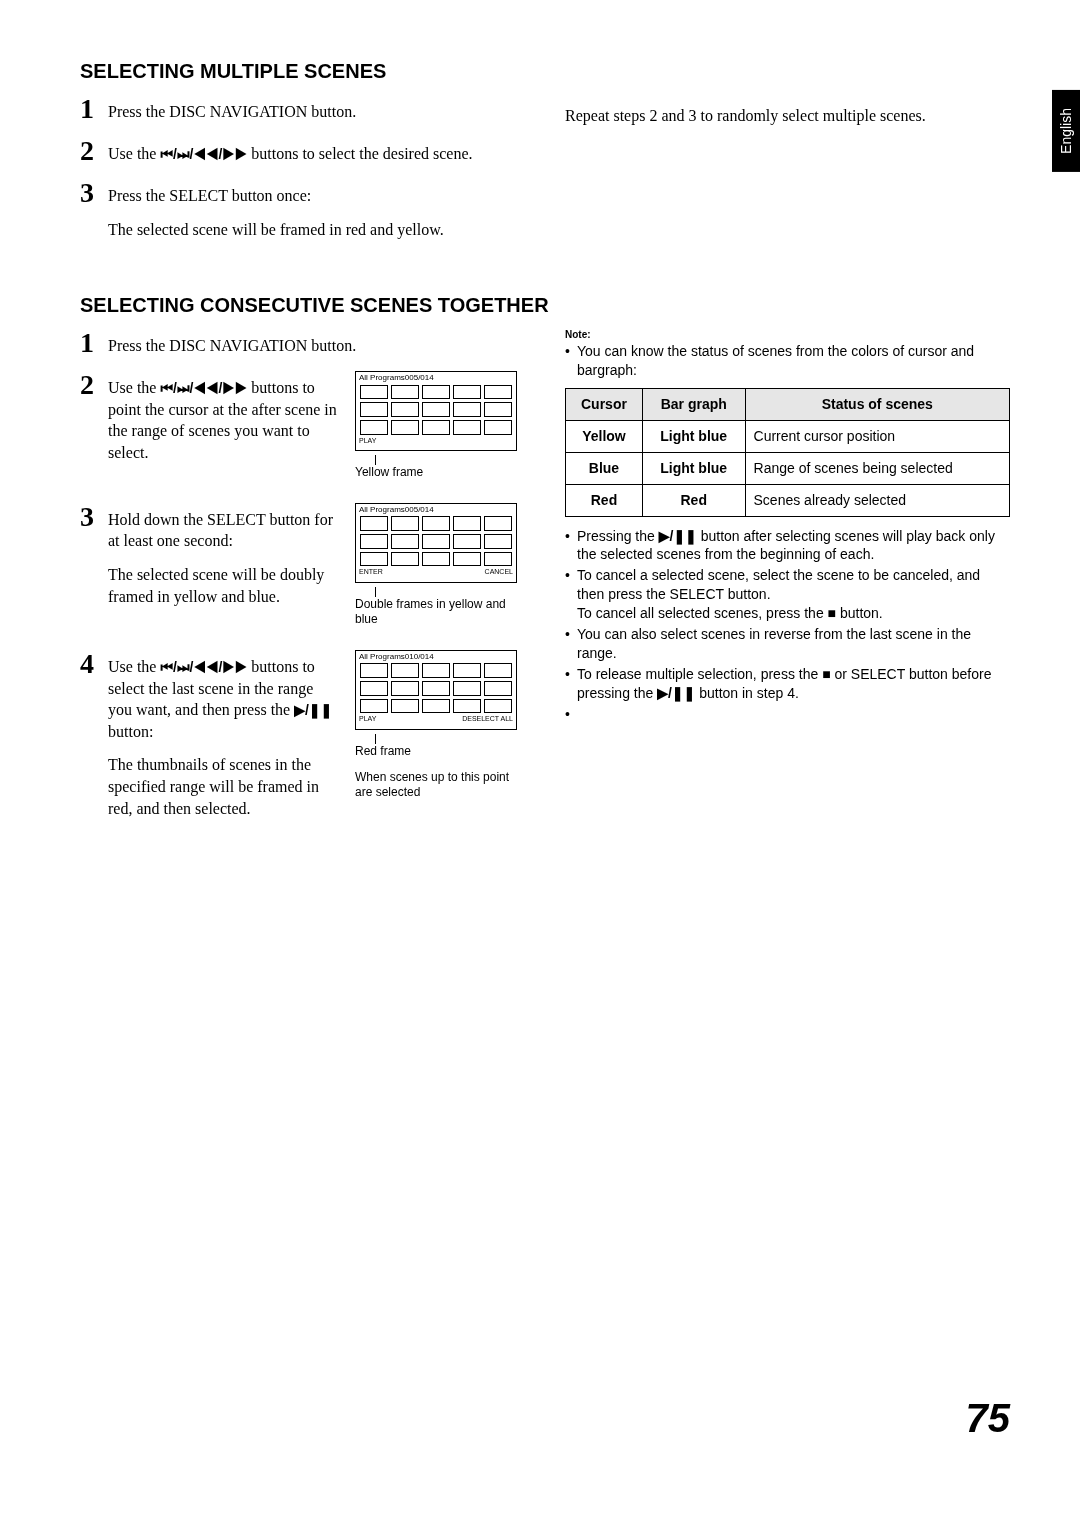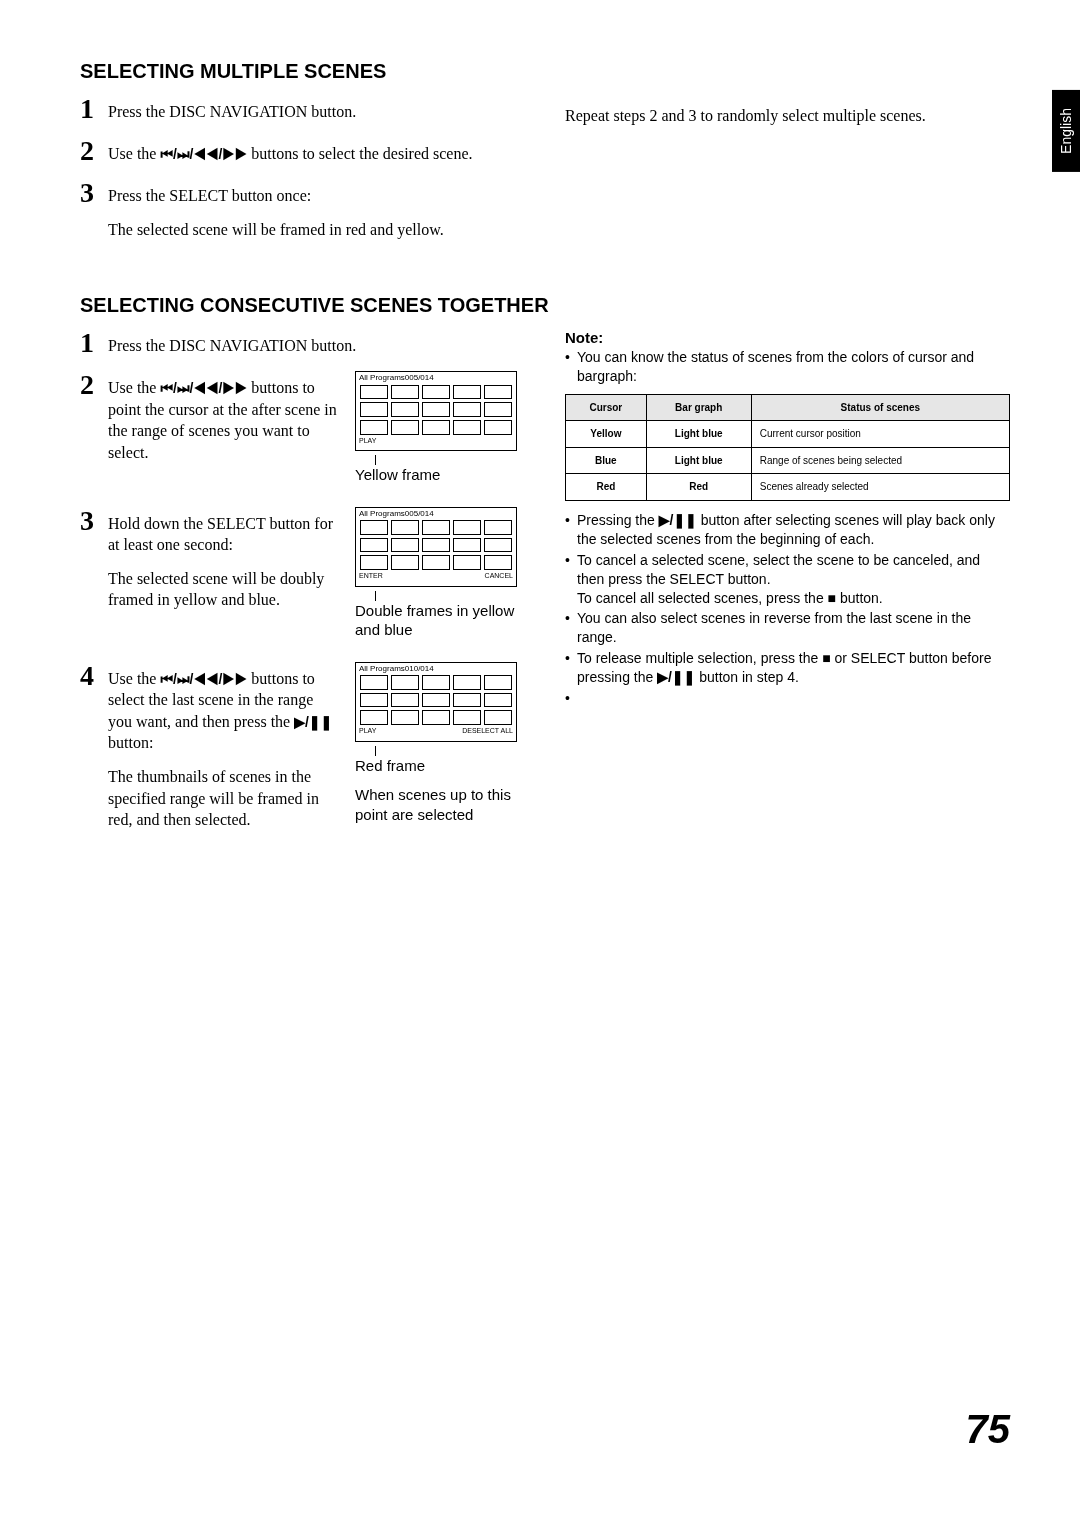--- a/index.html
+++ b/index.html
@@ -123,73 +123,73 @@
     justify-content: center;
     overflow: hidden;
   }
   .mini-screen .footer {
     font-size: 7px;
     padding: 1px 3px;
     display: flex;
     justify-content: space-between;
   }
   .caption {
-    font-size: 15px;
+    font-size: 12px;
     margin-bottom: 22px;
   }
   .leader {
     border-left: 1px solid #000;
     height: 10px;
     margin-left: 20px;
   }
   .section2 {
     margin-bottom: 40px;
   }
   .note-head {
     font-family: Arial, sans-serif;
     font-weight: bold;
-    font-size: 15px;
+    font-size: 10px;
     margin-bottom: 2px;
   }
   .note-body {
     font-family: Arial, sans-serif;
     font-size: 14px;
     line-height: 1.35;
   }
   .bullet {
     display: flex;
     margin-bottom: 2px;
   }
   .bullet .dot {
     width: 12px;
     flex-shrink: 0;
   }
   table.status {
     border-collapse: collapse;
     width: 100%;
     margin: 8px 0 10px 0;
     font-family: Arial, sans-serif;
-    font-size: 10px;
+    font-size: 14px;
   }
   table.status th, table.status td {
     border: 1px solid #000;
     padding: 6px 8px;
     text-align: center;
     vertical-align: middle;
   }
   table.status th {
     background: #e6e6e6;
     font-weight: bold;
   }
   table.status td.left {
     text-align: left;
   }
   .page-number {
     position: absolute;
-    bottom: 77px;
+    bottom: 88px;
     right: 70px;
     font-family: Arial, sans-serif;
     font-weight: 900;
     font-size: 40px;
     font-style: italic;
   }
   .glyph {
     font-family: Arial, sans-serif;
     font-size: 14px;
     font-weight: bold;

